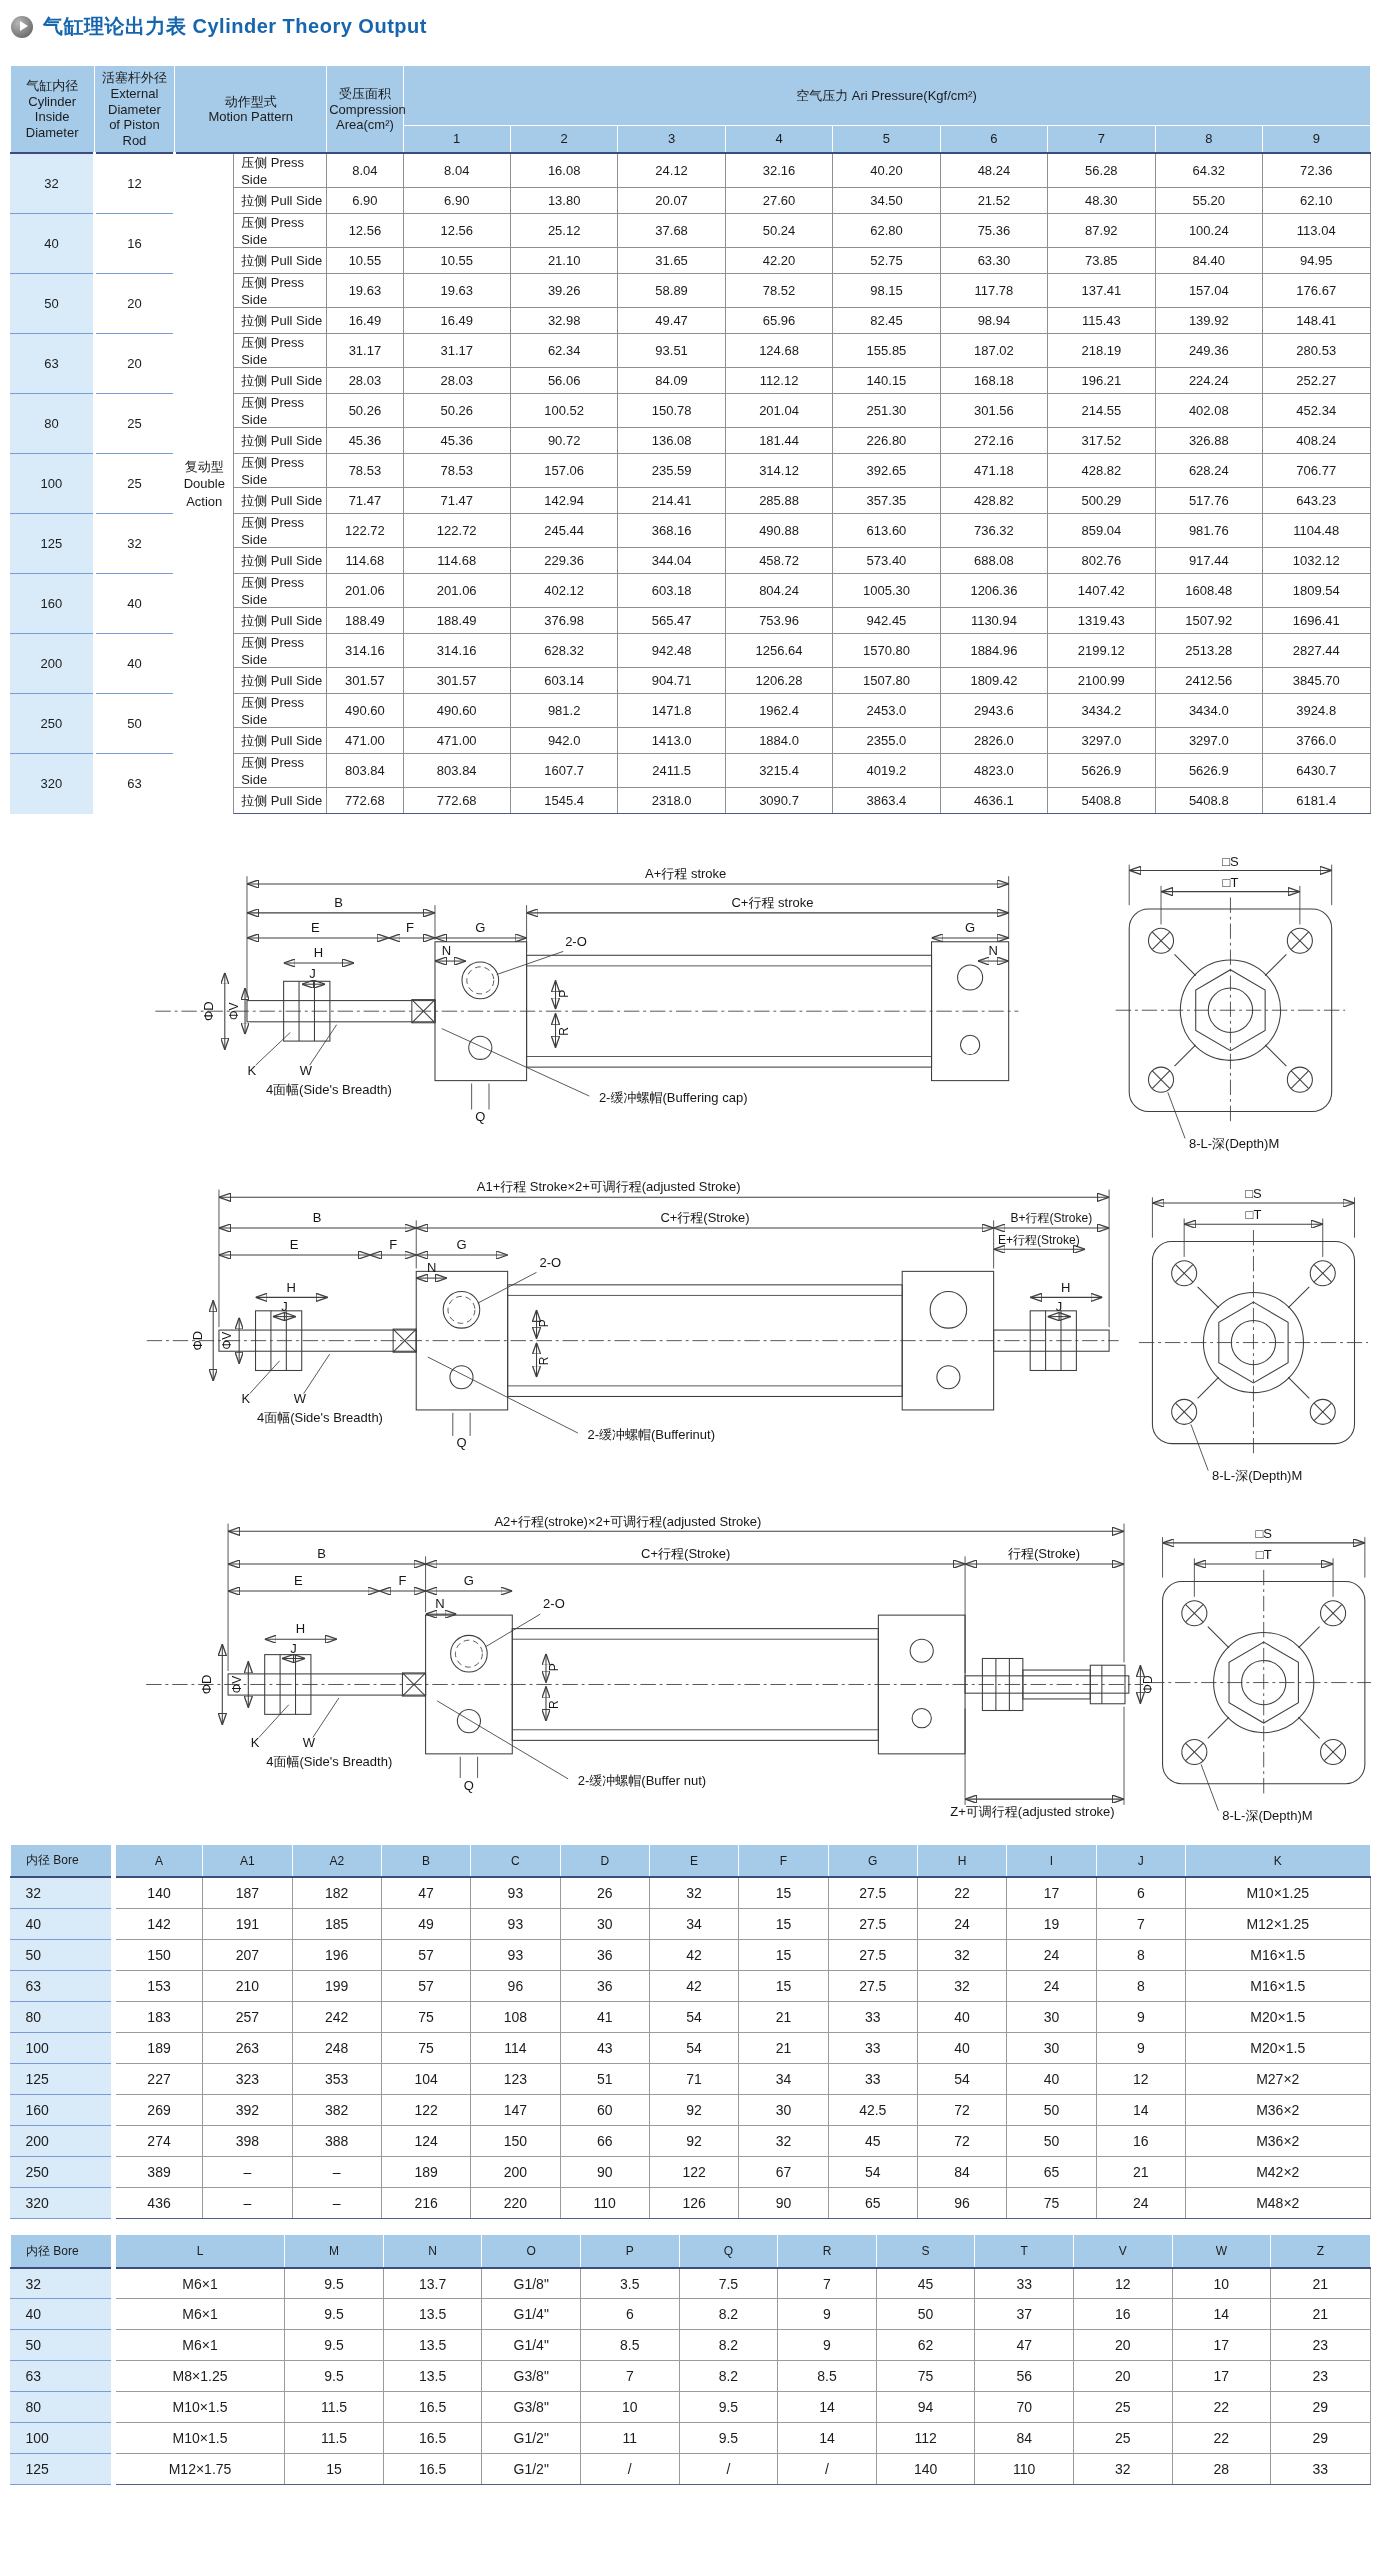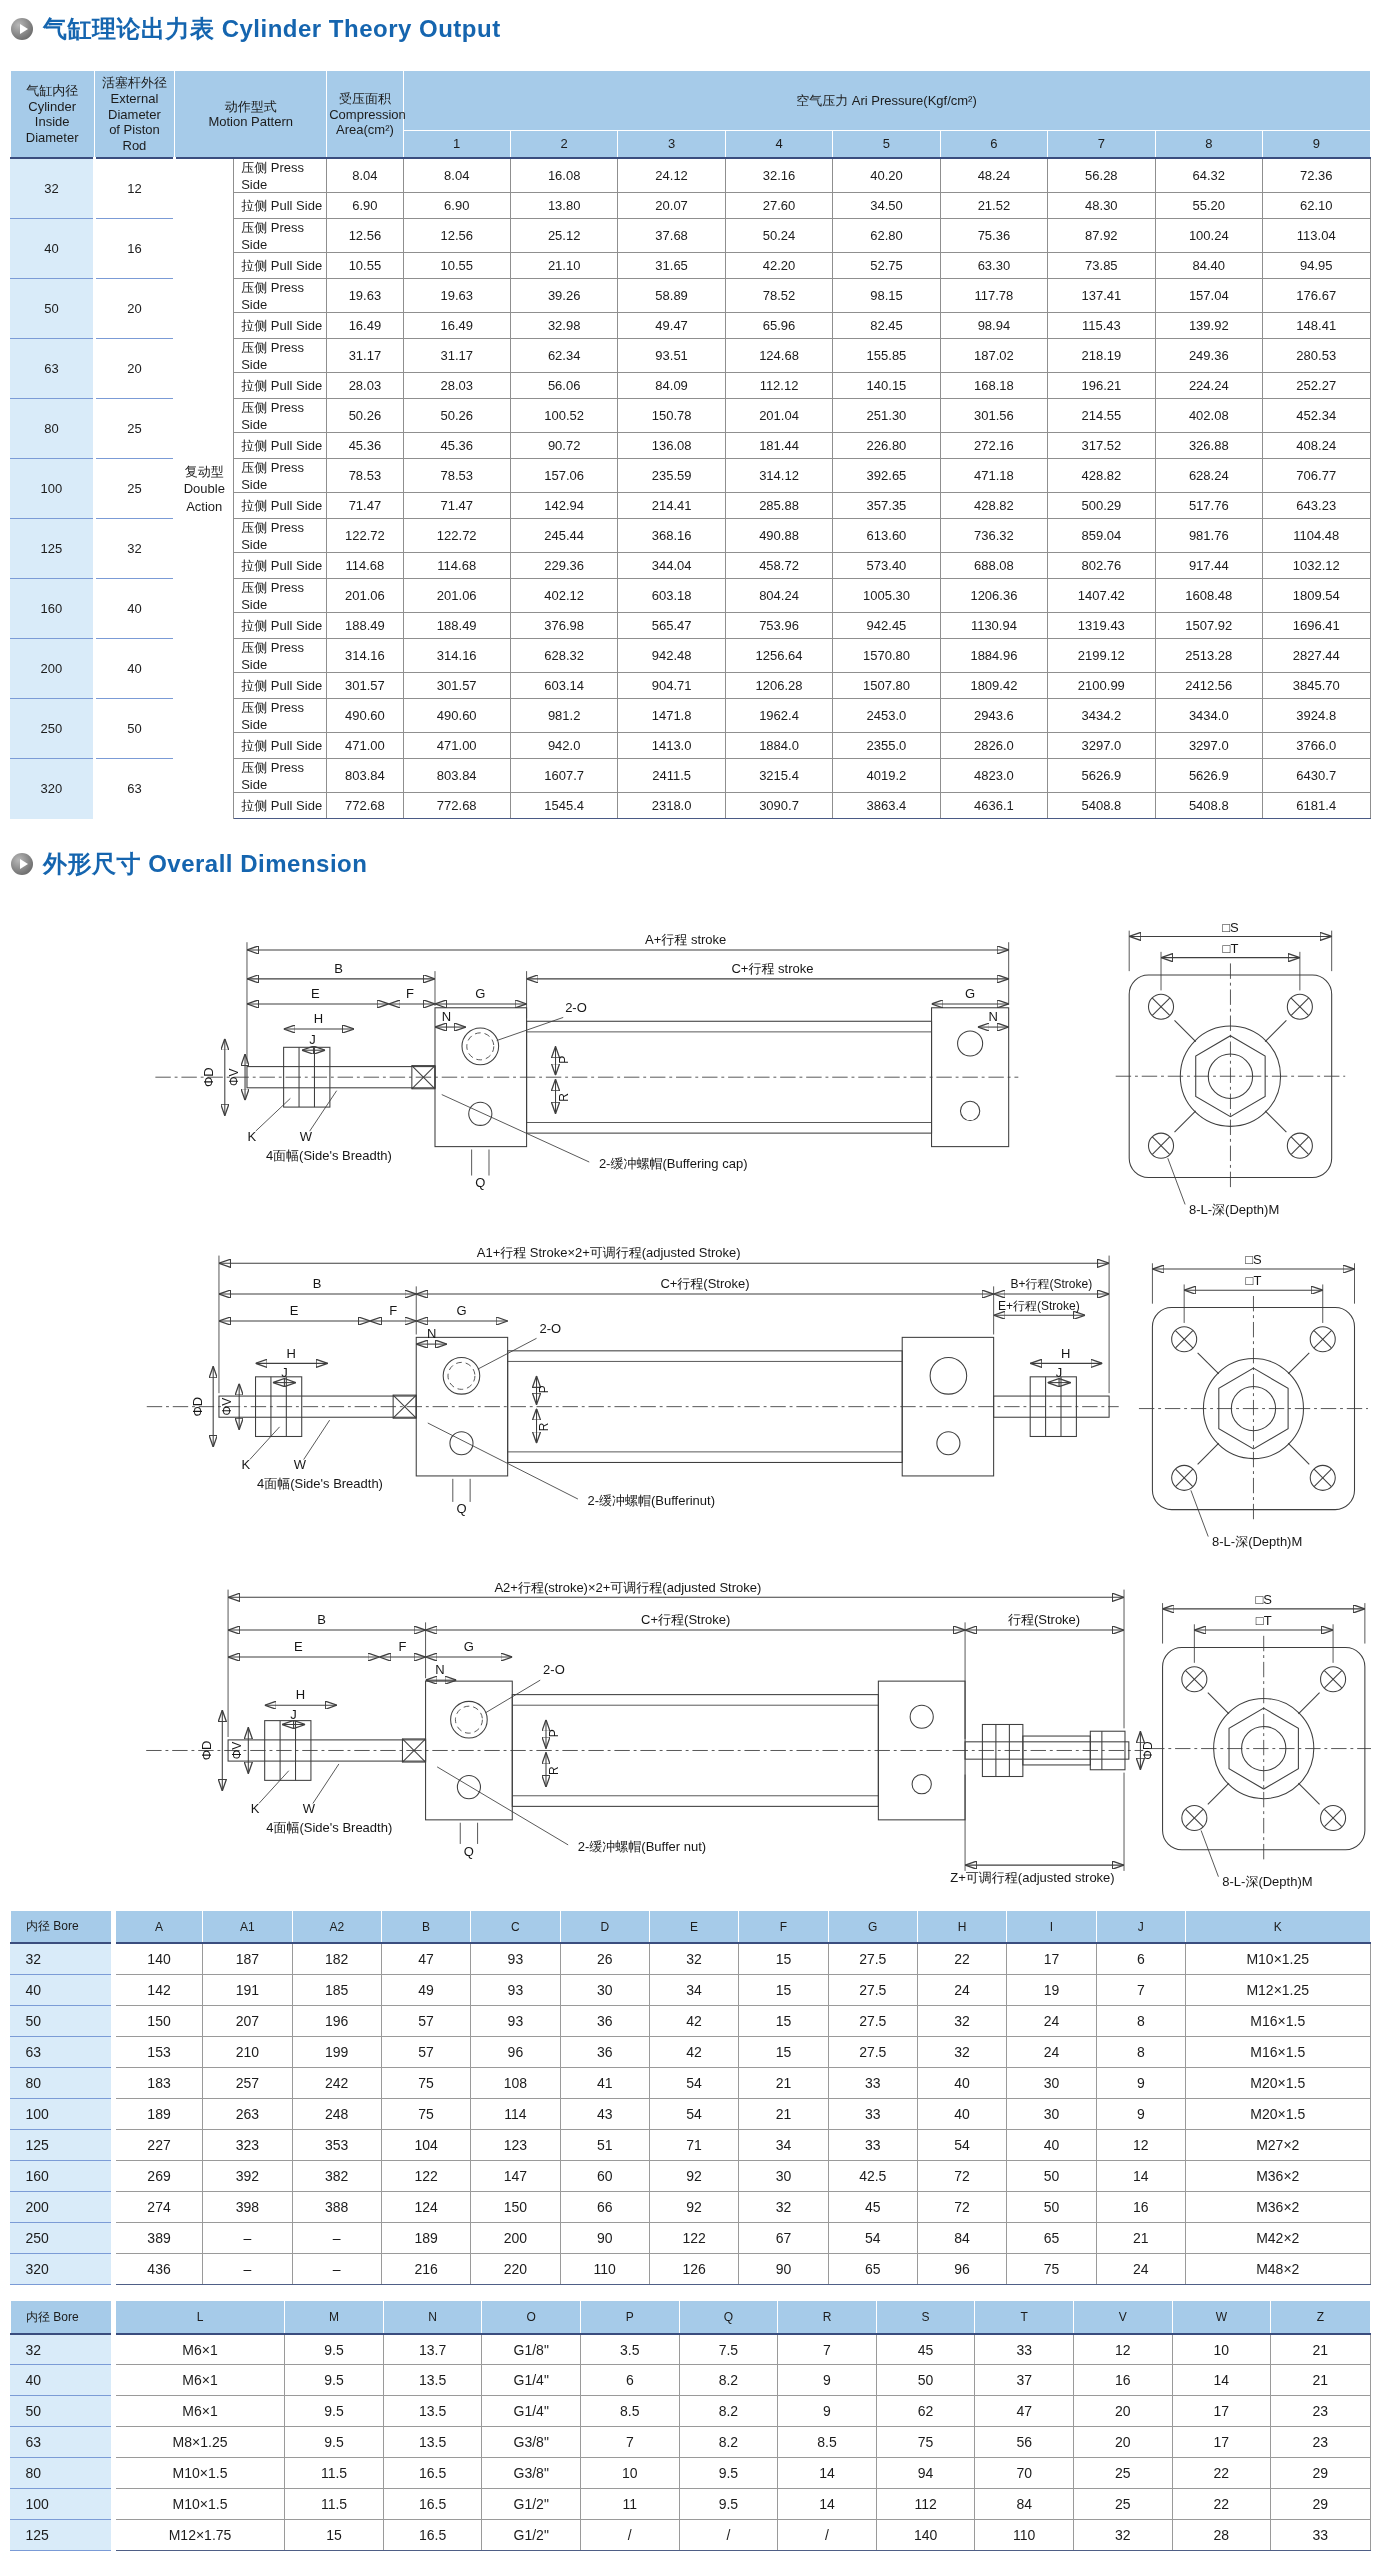--- a/index.html
+++ b/index.html
@@ -3,21 +3,21 @@
 <meta charset="utf-8">
 <style>
   html,body{margin:0;padding:0;background:#fff;}
   body{width:1380px;font-family:"Liberation Sans","DejaVu Sans",sans-serif;color:#1c1c1c;}
   .page{width:1361px;margin:0 auto;padding-top:7.7px;}
 
   
   .sec-head{display:flex;align-items:center;gap:9.6px;margin:5.8px 0 0 1.9px;}
   .sec-icon{width:22px;height:22px;border-radius:50%;background:radial-gradient(circle at 35% 32%,#b9b9b9,#6e6e6e 75%);position:relative;flex:0 0 auto;}
   .sec-icon::after{content:"";position:absolute;left:8.7px;top:5.3px;border-left:8.7px solid #fff;border-top:5.8px solid transparent;border-bottom:5.8px solid transparent;}
-  .sec-title{font-size:24px;font-weight:bold;color:#1565af;letter-spacing:0.5px;}
+  .sec-title{font-size:20px;font-weight:bold;color:#1565af;letter-spacing:0.5px;}
 
   
   table{border-collapse:collapse;table-layout:fixed;width:1361px;}
   th,td{box-sizing:border-box;}
 
   
   .t-theory{margin-top:25px;font-size:13px;}
   .t-theory th{background:#a6cbe9;border:1.9px solid #fff;font-weight:normal;font-size:13px;line-height:1.2;white-space:pre-line;padding:3.9px 1.9px;}
   .t-theory thead tr:last-child th, .t-theory thead th[rowspan]{border-bottom:2.9px solid #3a4d7e;}
   .t-theory thead tr:first-child th{height:54px;}
@@ -416,24 +416,20 @@
           <td class="grid">3090.7</td>
           <td class="grid">3863.4</td>
           <td class="grid">4636.1</td>
           <td class="grid">5408.8</td>
           <td class="grid">5408.8</td>
           <td class="grid">6181.4</td>
         </tr>
       </tbody>
   </table>
 
-  <div class="sec-head" style="margin-top:29px">
-    <span class="sec-icon"></span>
-    <span class="sec-title">外形尺寸 Overall Dimension</span>
-  </div>
 
   <div class="figs">
 
     <svg class="fig" width="1361" height="323" viewBox="0 0 1410 335">
       <defs>
         <marker id="arw" viewBox="0 0 10 7" markerWidth="11" markerHeight="8" refX="10" refY="3.5" orient="auto-start-reverse">
           <path d="M0,0 L10,3.5 L0,7 z" fill="#3f3f3f" stroke="none"></path>
         </marker>
       </defs>
       <g>

